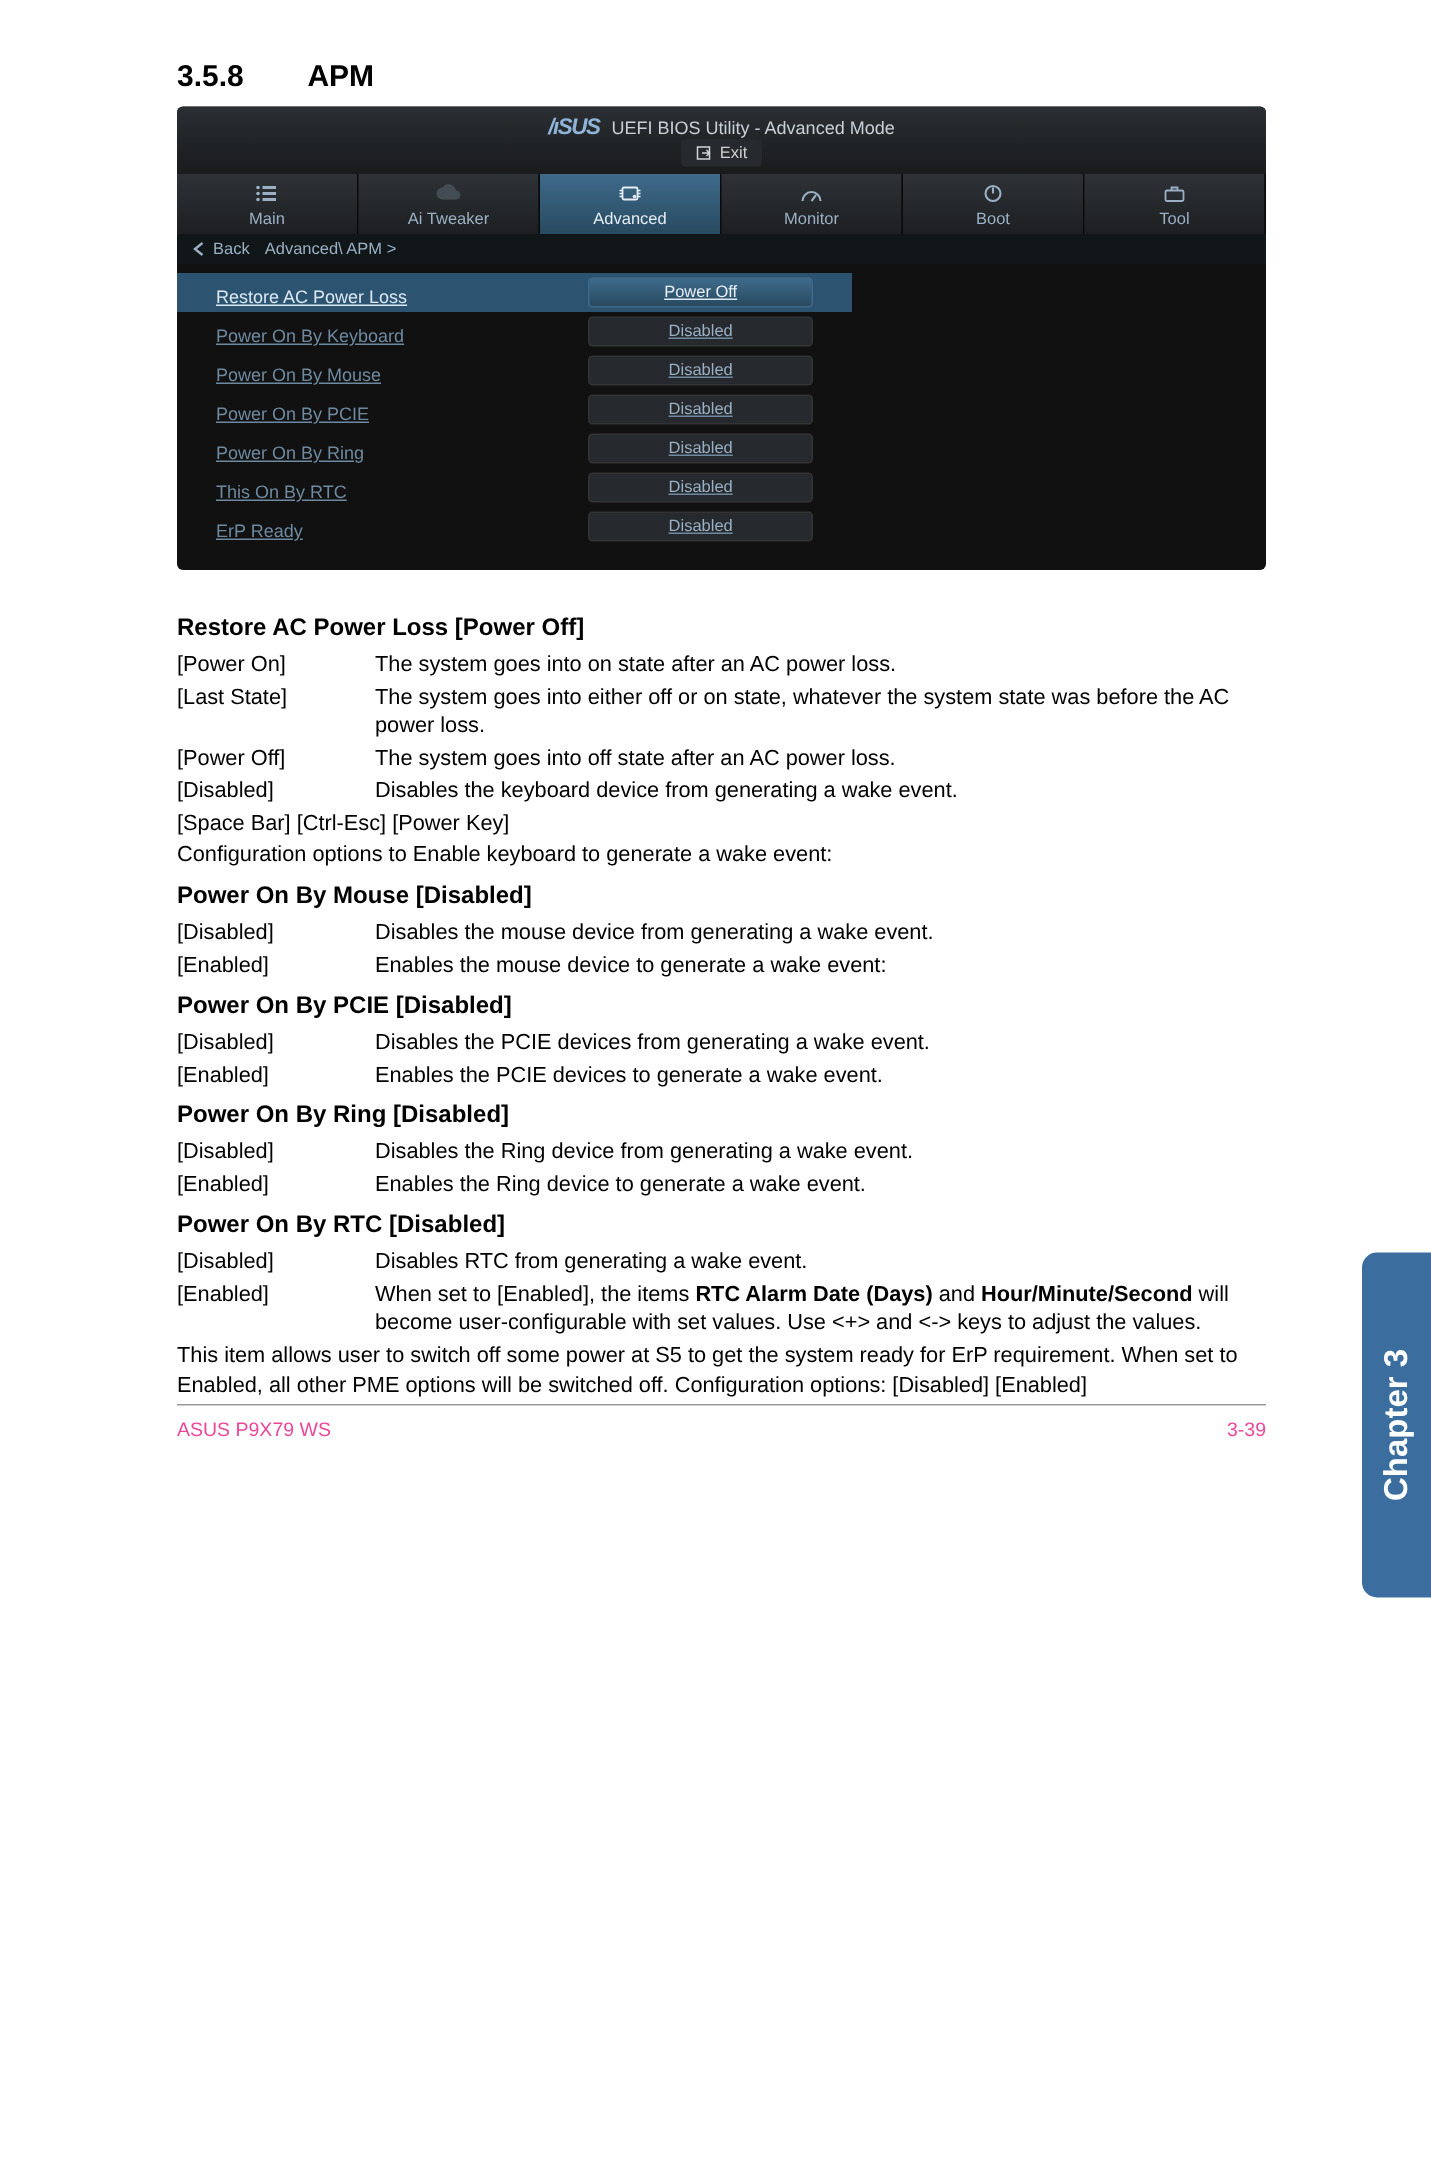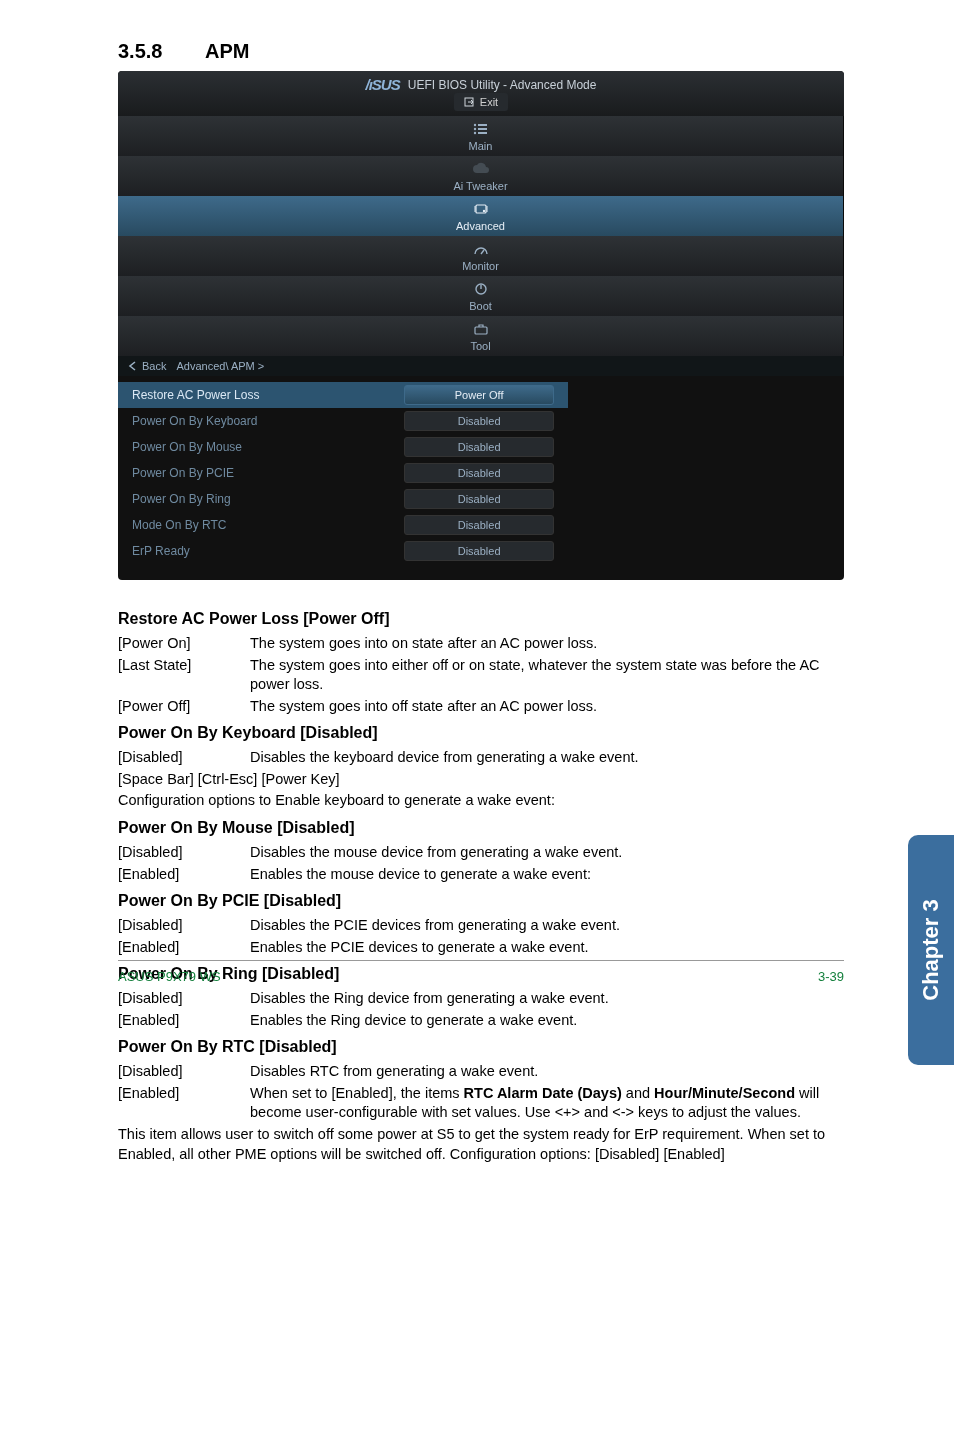--- a/index.html
+++ b/index.html
@@ -7,44 +7,44 @@
   .page { position: relative; width: 954px; height: 1024px; padding: 40px 110px 0 118px; }
   .section-num { font-size: 20px; font-weight: bold; }
   .section-title { font-size: 20px; font-weight: bold; margin-left: 38px; }
   .section-head { margin-bottom: 8px; }
 
   .bios-box { width: 100%; background: #111; border-radius: 4px; overflow: hidden; margin-bottom: 30px; }
   .bios-header { background: linear-gradient(#2b2f33, #191b1d); display: flex; align-items: center; justify-content: space-between; padding: 5px 12px; font-size: 12px; color: #c8d0d8; flex-direction: column; }
   .bios-header-left { display: flex; align-items: center; gap: 8px; }
   .asus-logo { color: #8fb4d8; font-style: italic; font-weight: bold; font-size: 15px; letter-spacing: -1px; }
   .exit-pill { display: flex; align-items: center; gap: 6px; background: #262a2e; padding: 3px 10px; border-radius: 3px; font-size: 11px; color: #d0d0d0; }
-  .tabs { display: flex; flex-direction: column; }
+  .tabs { display: flex; }
   .tab { flex: 1; text-align: center; padding: 6px 0 4px; background: linear-gradient(#2e3236, #1d1f22); border-right: 1px solid #0a0a0a; color: #9bb0c4; font-size: 11px; }
   .tab .icon { display: block; margin: 0 auto 4px; }
   .tab.active { background: linear-gradient(#3e6a8a, #284a60); color: #e6eef6; }
   .crumb-row { display: flex; align-items: center; gap: 10px; padding: 4px 10px; background: #111618; font-size: 11px; color: #9bb0c4; }
   .crumb-back { display: flex; align-items: center; gap: 4px; color: #9bb0c4; }
   .bios-body { display: flex; }
   .bios-left { flex: 0 0 62%; padding: 6px 0 16px; }
   .bios-right { flex: 1; padding: 10px 14px; font-size: 11px; color: #a8b8c8; line-height: 1.35; }
-  .bios-row { display: flex; align-items: center; justify-content: space-between; padding: 3px 14px; font-size: 12px; color: #6f8aa0; }
+  .bios-row { display: flex; align-items: flex-end; justify-content: space-between; padding: 3px 26px; font-size: 12px; color: #6f8aa0; text-decoration: underline; }
   .bios-row.sel { background: #2c5470; color: #dbe8f4; }
   .val-pill { width: 150px; text-align: center; padding: 3px 0; border-radius: 3px; font-size: 11px; background: #262a2e; color: #9bb0c4; border: 1px solid #333; }
   .val-pill.sel { background: linear-gradient(#3e6a8a, #284a60); color: #e6eef6; border-color: #3e6a8a; }
 
   h3.sub { font-size: 16px; font-weight: bold; margin: 8px 0 6px; }
   .kv { display: flex; font-size: 14.5px; line-height: 1.35; margin-bottom: 2px; }
   .kv .k { width: 132px; flex-shrink: 0; }
   .kv .v { flex: 1; }
   p.body { font-size: 14.5px; line-height: 1.35; margin-bottom: 2px; }
 
   .side-tab { position: absolute; right: 0; top: 835px; width: 46px; height: 230px; background: #3b6e9e; border-radius: 10px 0 0 10px; display: flex; align-items: center; justify-content: center; }
   .side-tab span { transform: rotate(-90deg); color: #fff; font-size: 22px; font-weight: bold; white-space: nowrap; }
 
-  .footer { position: absolute; left: 118px; right: 110px; bottom: 40px; display: flex; justify-content: space-between; font-size: 13px; color: #15803d; border-top: 1px solid #999; padding-top: 8px; }
+  .footer { position: absolute; left: 118px; right: 110px; bottom: 64px; display: flex; justify-content: space-between; font-size: 13px; color: #ec4899; border-top: 1px solid #999; padding-top: 8px; }
 
   svg { display: block; }
 </style>
 </head>
 <body>
 
 <div class="page">
   <div class="section-head">
     <span class="section-num">3.5.8</span>
     <span class="section-title">APM</span>
@@ -137,21 +137,21 @@
         </div>
         <div class="bios-row">
           <span>Power On By PCIE</span>
           <span class="val-pill">Disabled</span>
         </div>
         <div class="bios-row">
           <span>Power On By Ring</span>
           <span class="val-pill">Disabled</span>
         </div>
         <div class="bios-row">
-          <span>Mode On By RTC</span>
+          <span>This On By RTC</span>
           <span class="val-pill">Disabled</span>
         </div>
         <div class="bios-row">
           <span>ErP Ready</span>
           <span class="val-pill">Disabled</span>
         </div>
       </div>
     </div>
   </div>
 
@@ -162,21 +162,20 @@
     </div>
   <div class="kv">
       <div class="k">[Last State]</div>
       <div class="v">The system goes into either off or on state, whatever the system state was before the AC power loss.</div>
     </div>
   <div class="kv">
       <div class="k">[Power Off]</div>
       <div class="v">The system goes into off state after an AC power loss.</div>
     </div>
 
-  <h3 class="sub">Power On By Keyboard [Disabled]</h3>
   <div class="kv">
       <div class="k">[Disabled]</div>
       <div class="v">Disables the keyboard device from generating a wake event.</div>
     </div>
   <p class="body">[Space Bar] [Ctrl-Esc] [Power Key]</p>
   <p class="body">Configuration options to Enable keyboard to generate a wake event:</p>
 
   <h3 class="sub">Power On By Mouse [Disabled]</h3>
   <div class="kv">
       <div class="k">[Disabled]</div>

